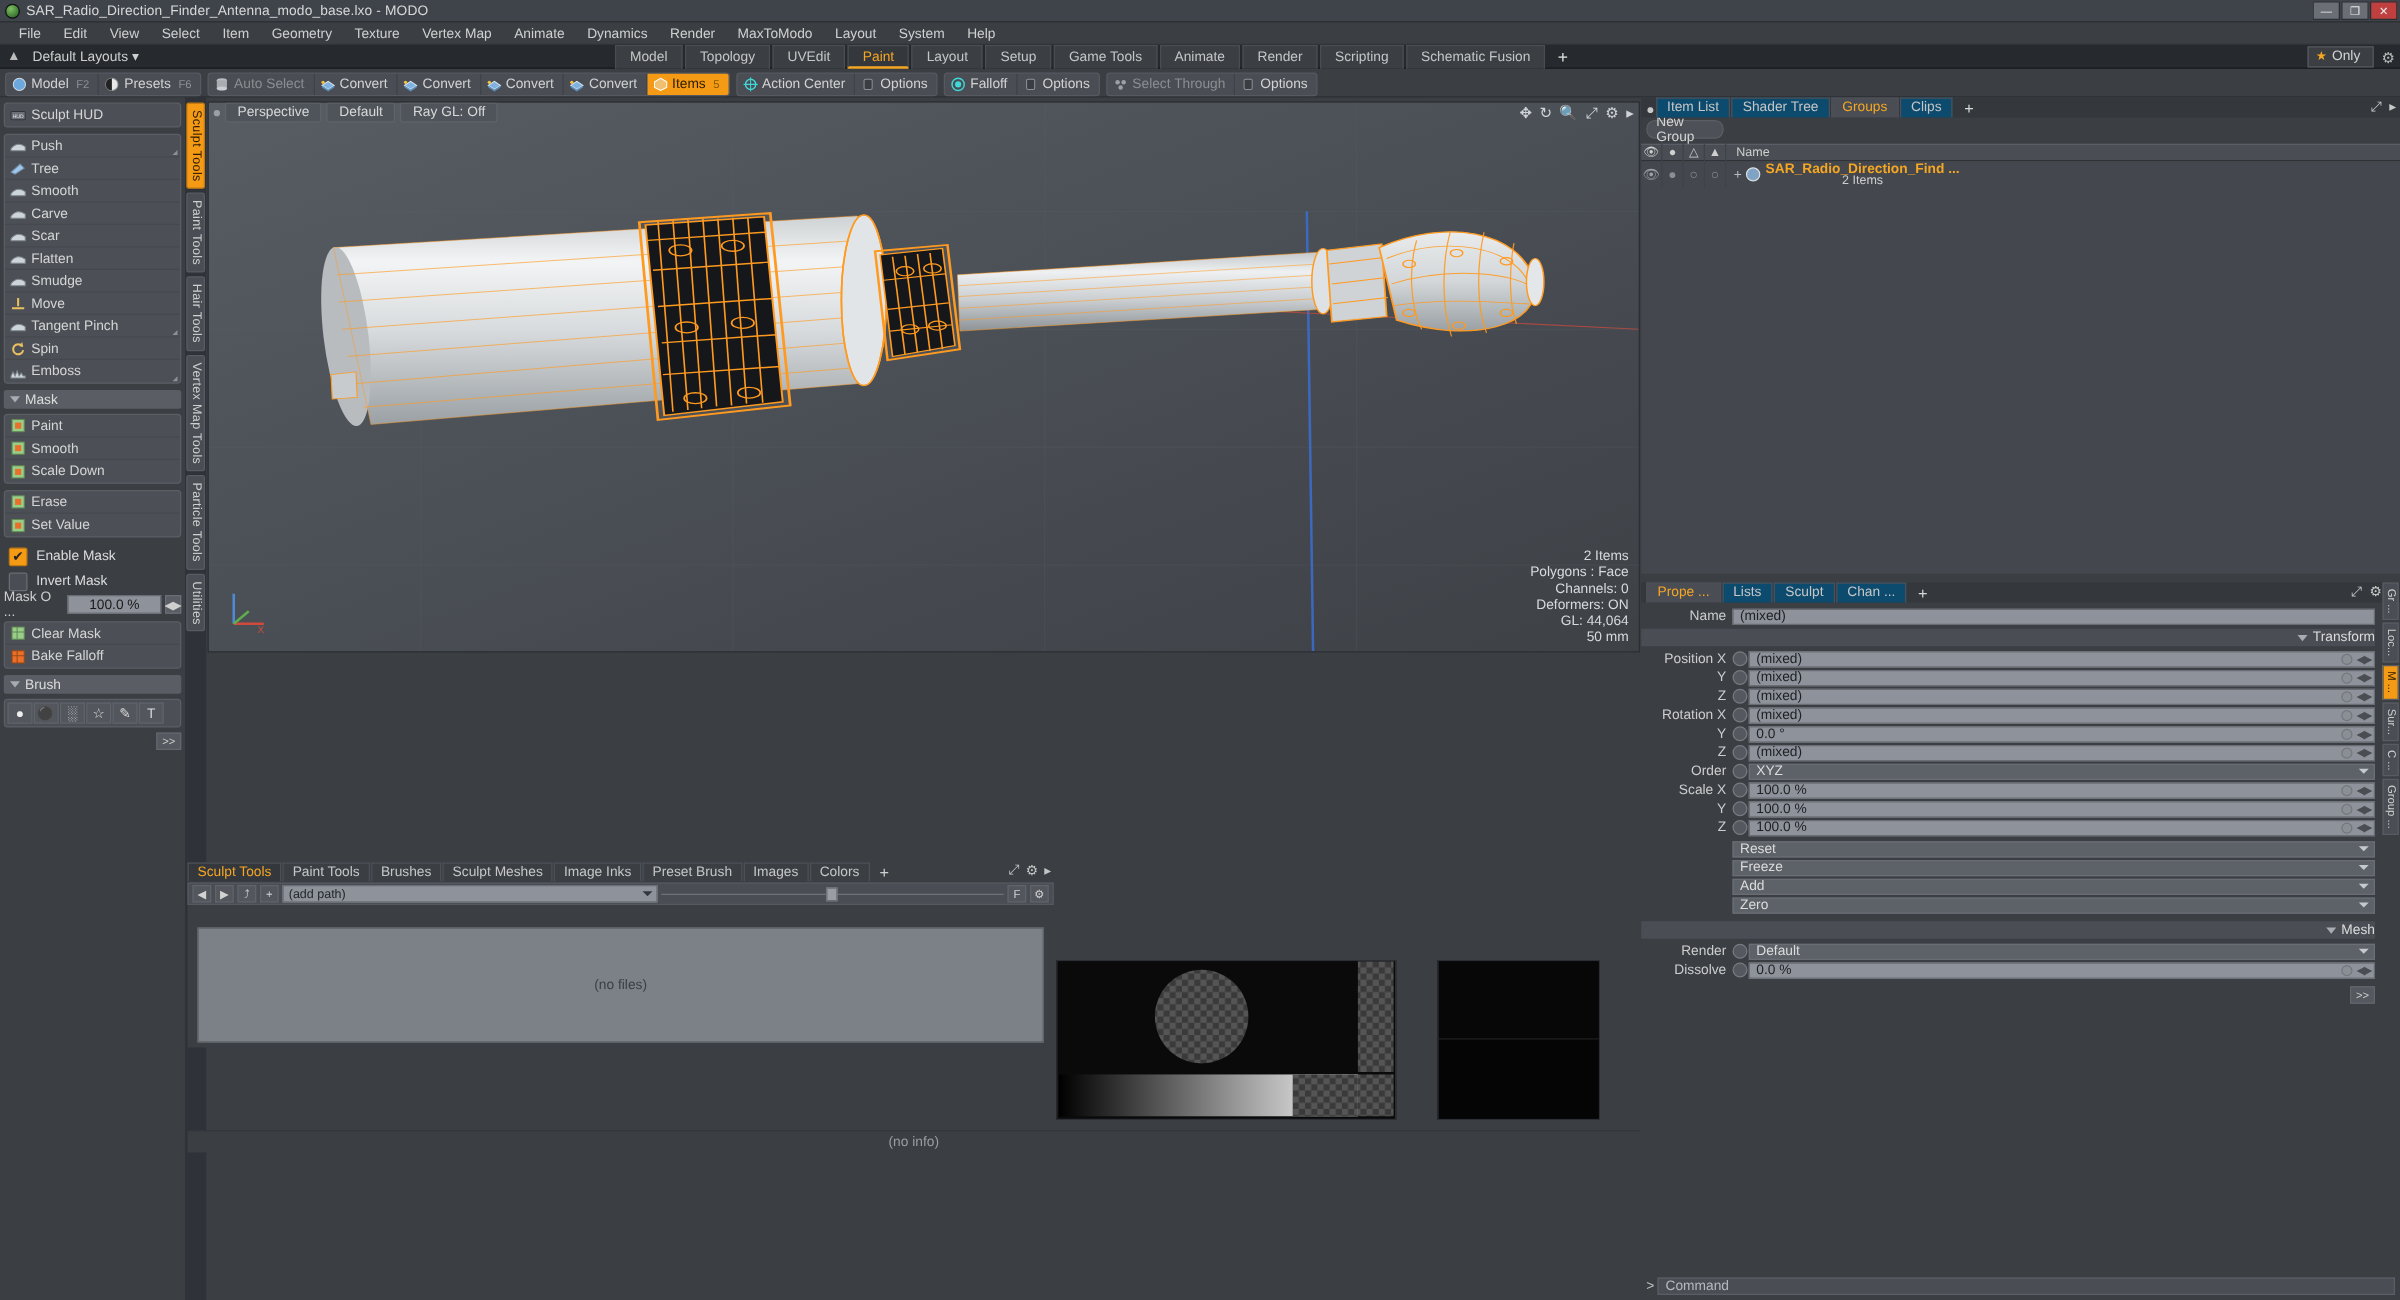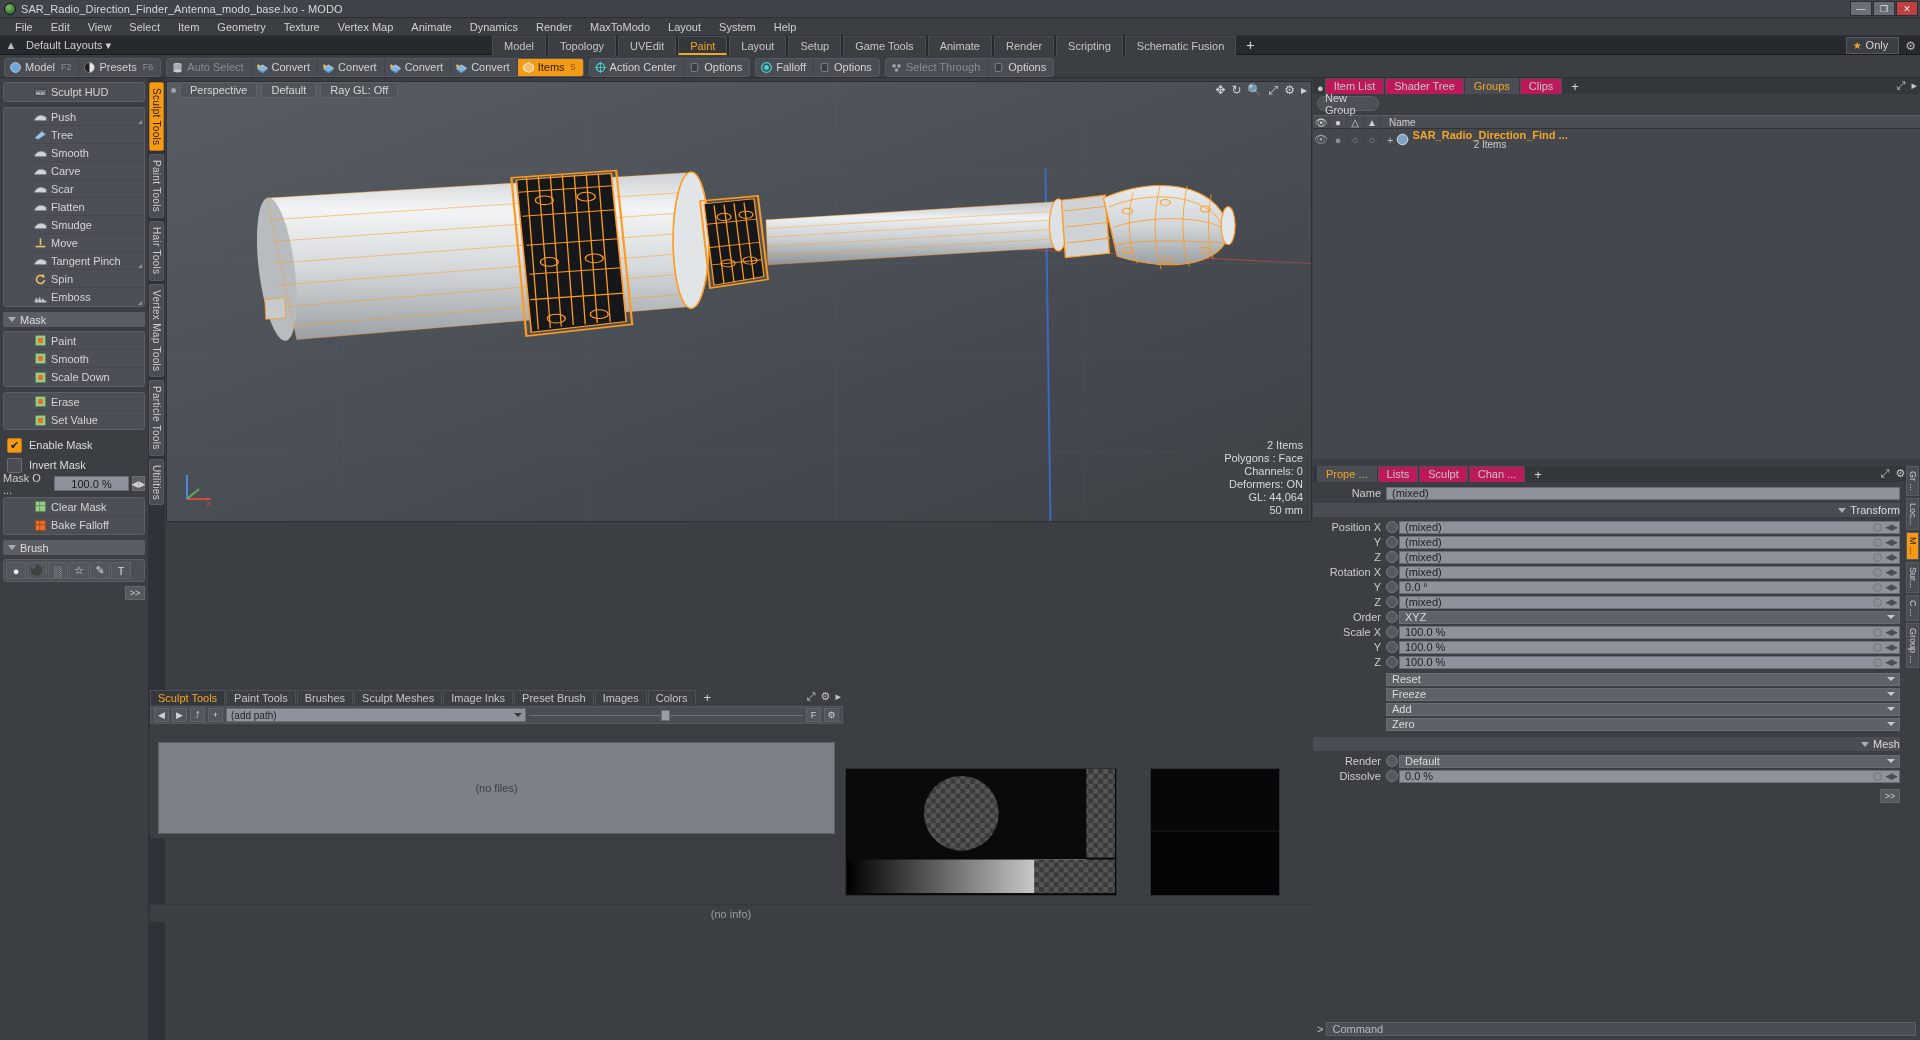--- a/index.html
+++ b/index.html
@@ -61,21 +61,21 @@
   .tbtn .kk { color:#8d9096; font-size:9px; margin-left:3px; }
   .tbtn.on .kk { color:#8a5c00; }
   .ico { width:13px; height:13px; flex:none; display:block; }
 
   
   .main { position:absolute; left:0; top:78px; width:1920px; height:962px; }
 
   
   .leftpanel { position:absolute; left:0; top:0; width:148px; bottom:0; background:#3b3f44;
     padding:4px 3px 0 3px; }
-  .lp-box { background:#4c5056; border:1px solid #5b5f65; border-radius:3px; margin-bottom:5px;padding-left:26px; }
+  .lp-box { background:#4c5056; border:1px solid #5b5f65; border-radius:3px; margin-bottom:5px; }
   .lp-row { height:18px; display:flex; align-items:center; gap:4px; padding:0 4px;
     border-bottom:1px solid #45484e; font-size:11px; color:#d5d5d5; position:relative; }
   .lp-row:last-child { border-bottom:none; }
   .lp-row .corner { position:absolute; right:2px; bottom:1px; width:0; height:0;
     border-left:4px solid transparent; border-bottom:4px solid #8d9197; }
   .lp-sechdr { height:15px; background:#5a5e64; border-radius:2px; display:flex; align-items:center;
     gap:4px; padding-left:5px; font-size:11px; color:#dcdcdc; margin-bottom:4px; }
   .tri { width:0;height:0;border-left:4px solid transparent;border-right:4px solid transparent;
     border-top:5px solid #a8acb2; }
   .chk-row { display:flex; align-items:center; gap:7px; height:20px; padding-left:4px;
@@ -152,21 +152,21 @@
     background:#050505; border:1px solid #2b2e33; }
   .noinfo { position:absolute; left:150px; top:826px; width:1162px; height:18px;
     background:#3b3f44; display:flex; align-items:center; justify-content:center;
     font-size:11px; color:#9a9ea3; border-top:1px solid #33363b;}
 
   
   .rightpanel { position:absolute; left:1313px; top:0; width:607px; bottom:0; background:#3b3f44; }
   .rp-tabs { height:16px; display:flex; align-items:flex-end; gap:1px; padding-left:4px;
     position:relative; background:#34383d;}
   .rp-tab { font-size:11px; color:#c6c6c6; padding:0 8px; line-height:15px;
-    border:1px solid #4d5157; border-bottom:none; background:#be185d;}
+    border:1px solid #4d5157; border-bottom:none; background:#0c4a6e;}
   .rp-tab.active { color:#f5a623; background:#4a4e54; }
   .rp-tab.plus { border:none; background:transparent; font-size:13px; color:#d8d8d8; }
   .rp-right { position:absolute; right:3px; top:1px; display:flex; gap:6px;
     color:#c8c8c8; font-size:11px; align-items:center;}
   .newgroup { height:15px; margin:2px 0 0 4px; width:62px; background:#4d5157;
     border:1px solid #5b5f65; border-radius:7px; font-size:11px; color:#d5d5d5;
     display:flex; align-items:center; padding-left:7px;}
   .tree-hdr { height:14px; background:#4a4e54; border-top:1px solid #5a5e64;
     border-bottom:1px solid #2f3237; display:flex; align-items:center; font-size:10px;
     color:#cfcfcf;}

